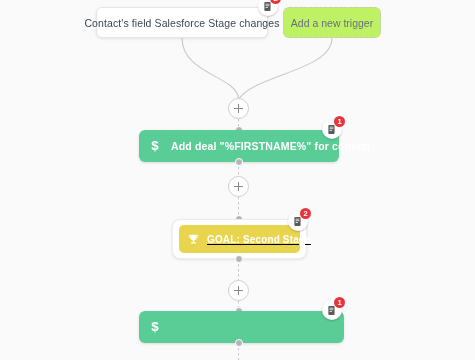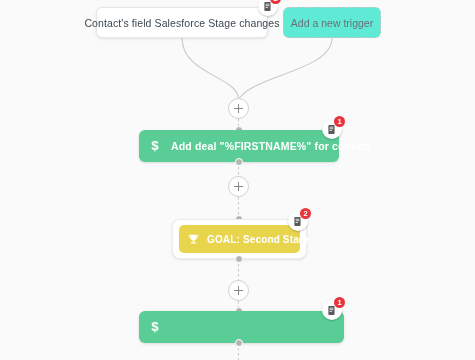--- a/index.html
+++ b/index.html
@@ -51,21 +51,21 @@
     color: #3d4852;
     white-space: nowrap;
     letter-spacing: 0.1px;
   }
   .trigger-dashed {
     position: absolute;
     left: 283px;
     top: 7px;
     width: 98px;
     height: 31px;
-    background: #5eead4;
+    background: #bef264;
     border: 1px dashed #c7c7c7;
     border-radius: 6px;
     display: flex;
     align-items: center;
     justify-content: center;
     box-sizing: border-box;
   }
   .trigger-dashed .label {
     font-size: 10.5px;
     color: #6a7179;
@@ -163,20 +163,21 @@
     justify-content: center;
   }
   #card-goal {
     width: 121px;
     height: 28px;
     background: #e8d44d;
     border-radius: 5px;
     display: flex;
     align-items: center;
     box-sizing: border-box;
+    text-decoration: underline;
   }
   #card-goal .card-icon {
     width: 28px;
     min-width: 28px;
   }
   #card-goal .card-label {
     font-size: 10px;
   }
 
   

